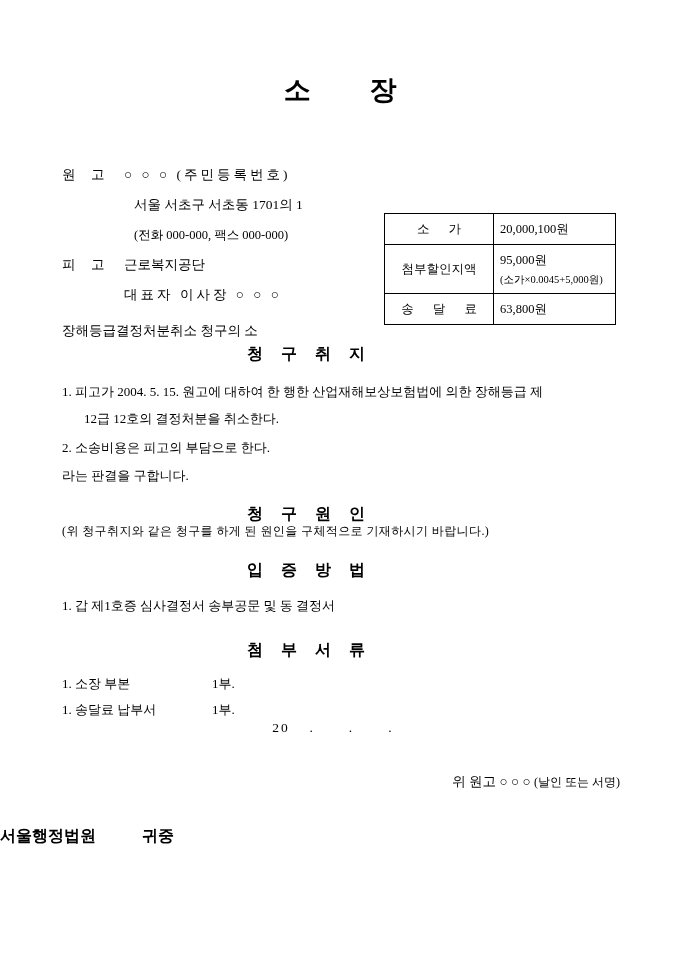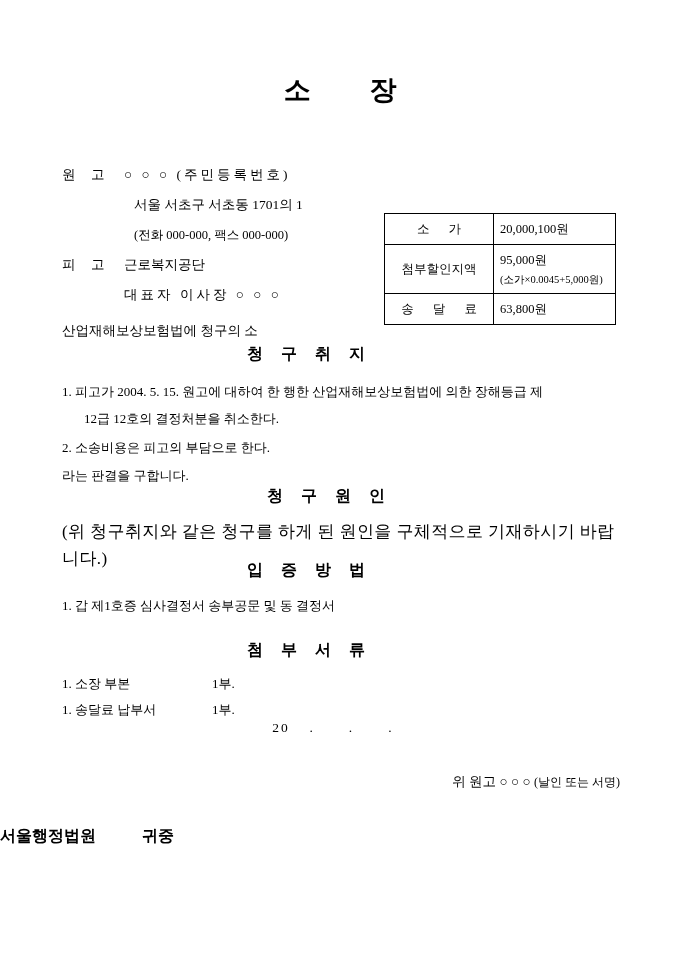--- a/index.html
+++ b/index.html
@@ -122,37 +122,37 @@
     position: absolute;
     width: 612px;
     left: 0;
     text-align: center;
     font-size: 16px;
     font-weight: bold;
     letter-spacing: 7px;
     text-indent: 7px;
   }
   #head-chwiji { top: 344px; }
-  #head-wonin  { top: 486px; padding-left: 20px; }
+  #head-wonin  { top: 504px; }
   #head-ipjeung{ top: 560px; }
   #head-cheombu{ top: 640px; }
 
   
   .body-text {
     position: absolute;
     left: 62px;
     font-size: 13px;
     line-height: 27px;
     width: 560px;
   }
   #p1 { top: 378px; }
   #p1 .cont { display: block; padding-left: 22px; }
   #p2 { top: 434px; }
   #p3 { top: 462px; }
-  #note { top: 518px; font-size: 17px; letter-spacing: 0.4px; }
+  #note { top: 518px; font-size: 12px; letter-spacing: 0.4px; }
   #p-evidence { top: 592px; }
   #att1 { top: 670px; }
   #att2 { top: 696px; }
   .att-no {
     display: inline-block;
     width: 150px;
   }
 
   
   .date-line {
@@ -207,21 +207,21 @@
       <span class="party-indent"></span><span class="paren-small">(전화 000-000, 팩스 000-000)</span>
     </span>
     <span class="party-row">
       <span class="party-label">피 고</span><span>근로복지공단</span>
     </span>
     <span class="party-row">
       <span class="party-indent2"></span><span class="circles">대표자 이사장 ○ ○ ○</span>
     </span>
   </div>
 
-  <div class="case-line">산업재해보상보험법에 청구의 소</div>
+  <div class="case-line">장해등급결정처분취소 청구의 소</div>
 
   <table class="fee-table">
     <tbody>
       <tr>
         <td class="fee-label">소      가</td>
         <td class="fee-value">20,000,100원</td>
       </tr>
       <tr class="fee-mid">
         <td class="fee-label nospace">첨부할인지액</td>
         <td class="fee-value">

